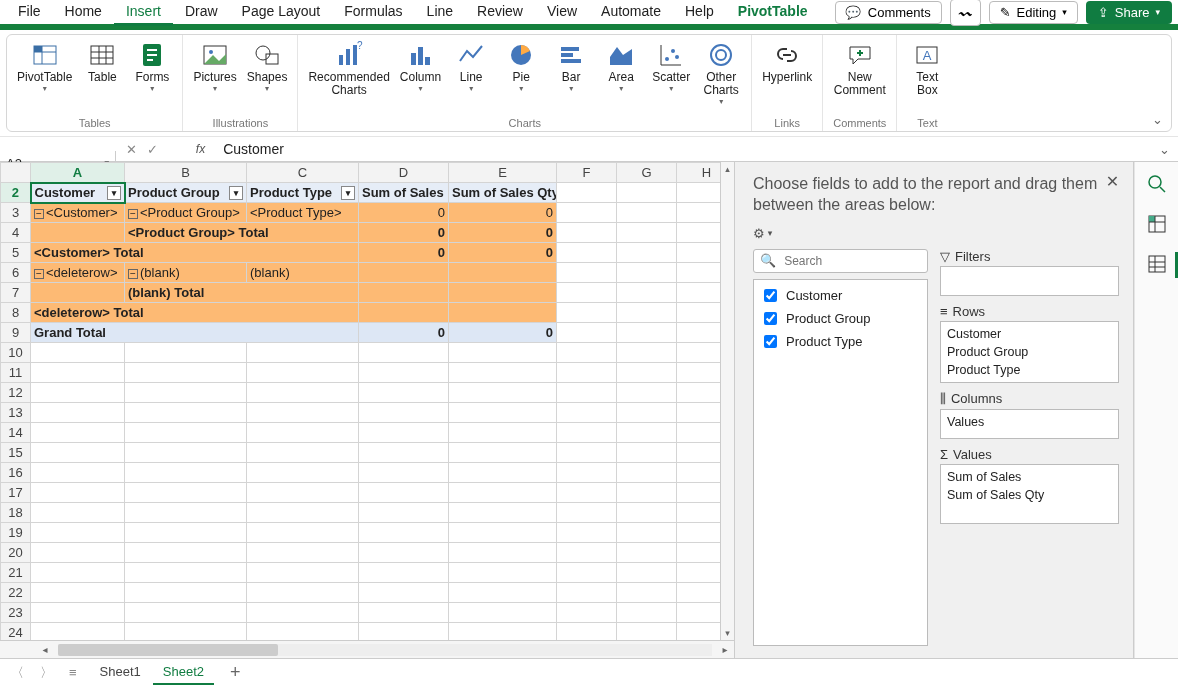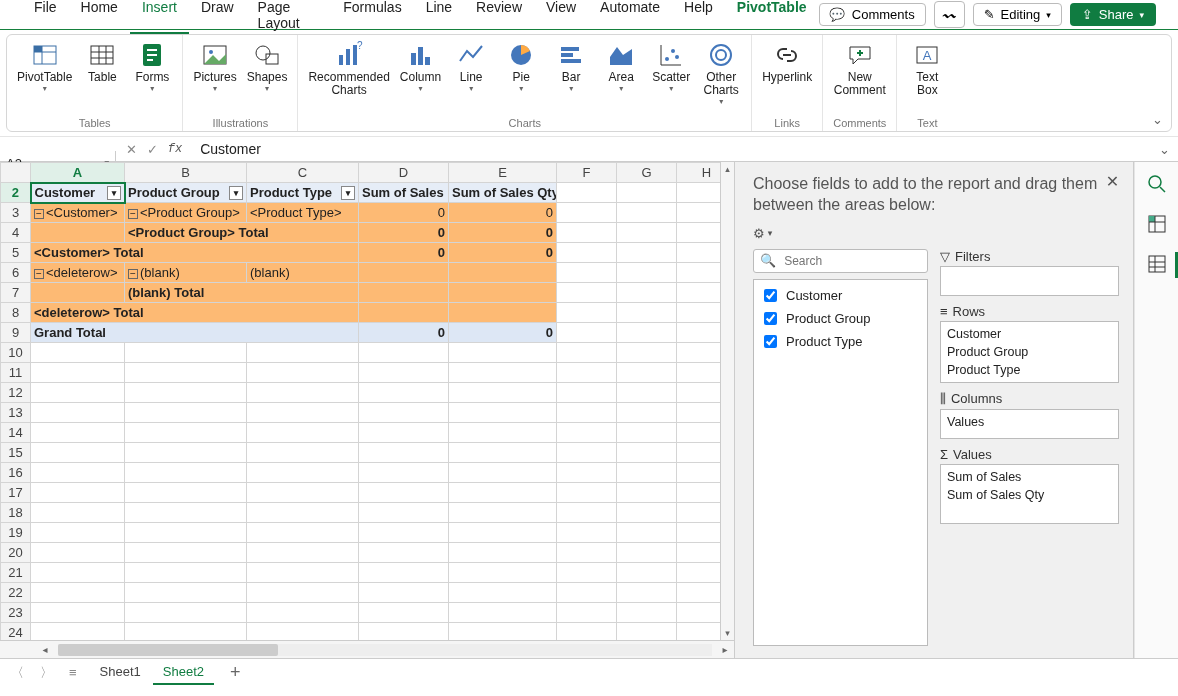--- a/index.html
+++ b/index.html
@@ -1,18 +1,18 @@
 <!DOCTYPE html>
 <html><head>
 <meta charset="utf-8">
 <style>
   * { box-sizing: border-box; font-family: "Segoe UI", Arial, sans-serif; }
   body { margin: 0; padding: 0; width: 1178px; height: 696px; background: #fff; overflow: hidden; font-size: 13px; color: #222; }
   
-  .menubar { display: flex; align-items: center; height: 30px; padding: 0 22px; border-bottom: 1px solid #15803d; }
+  .menubar { display: flex; align-items: center; height: 30px; padding: 0 6px; border-bottom: 6px solid #15803d; }
   .menubar .tabs { display: flex; gap: 0; }
   .menubar .tab { padding: 5px 12px 4px; cursor: pointer; font-size: 14px; color: #222; }
   .menubar .tab.active { color: #107c41; border-bottom: 3px solid #107c41; font-weight: 500; }
   .menubar .tab.pivot { color: #107c41; font-weight: 600; }
   .menubar .right { margin-left: auto; display: flex; gap: 8px; align-items: center; }
   .btn-outline { border: 1px solid #bbb; border-radius: 4px; padding: 3px 10px; display: flex; align-items: center; gap: 6px; background: #fff; cursor: pointer; font-size: 13px; }
   .btn-share { background: #107c41; color: #fff; border: none; border-radius: 4px; padding: 4px 12px; display: flex; align-items: center; gap: 6px; cursor: pointer; font-size: 13px; }
   .caret { font-size: 9px; }
   
   .ribbon-wrap { padding: 4px 6px 0; }
@@ -23,21 +23,21 @@
   .ribbon .group-label { text-align: center; font-size: 11px; color: #777; padding-top: 2px; margin-top: -2px; }
   .rb-item { display: flex; flex-direction: column; align-items: center; gap: 2px; cursor: pointer; min-width: 40px; }
   .rb-item .ic { width: 28px; height: 28px; display: flex; align-items: center; justify-content: center; }
   .rb-item .lbl { font-size: 12px; text-align: center; line-height: 1.1; }
   .rb-item .dd { font-size: 8px; color: #666; margin-top: -2px; }
   .ribbon-collapse { position: absolute; right: 8px; bottom: 4px; cursor: pointer; color: #666; }
   
   .fbar { display: flex; align-items: center; height: 26px; border-top: 1px solid #e5e5e5; border-bottom: 1px solid #ccc; margin-top: 4px; }
   .namebox { width: 116px; border-right: 1px solid #ccc; padding: 0 6px; display: flex; align-items: center; justify-content: space-between; font-size: 13px; height: 100%; margin-top: 28px; }
   .fbar .icons { display: flex; gap: 10px; padding: 0 10px; color: #888; }
-  .fbar .fx { font-style: italic; font-family: Liberation Mono, monospace; font-size: 12px; color: #555; }
+  .fbar .fx { font-style: italic; font-family: Liberation Sans, sans-serif; font-size: 12px; color: #555; margin-left: 28px; }
   .fbar .formula-input { flex: 1; padding: 0 8px; font-size: 14px; }
   .fbar .expand { padding: 0 8px; color: #666; cursor: pointer; }
   
   .main { display: flex; height: 496px; position: relative; }
   .grid-holder { display: flex; flex-direction: column; width: 735px; border-right: 1px solid #ccc; }
   .grid-scroll { flex: 1; overflow: hidden; position: relative; }
   table.grid { border-collapse: collapse; table-layout: fixed; width: 735px; }
   table.grid th, table.grid td { border: 1px solid #d4d4d4; height: 20px; font-size: 13px; padding: 0 3px; white-space: nowrap; overflow: hidden; }
   table.grid th { background: #f3f3f3; font-weight: normal; text-align: center; color: #444; }
   table.grid th.rowhdr { width: 30px; }

